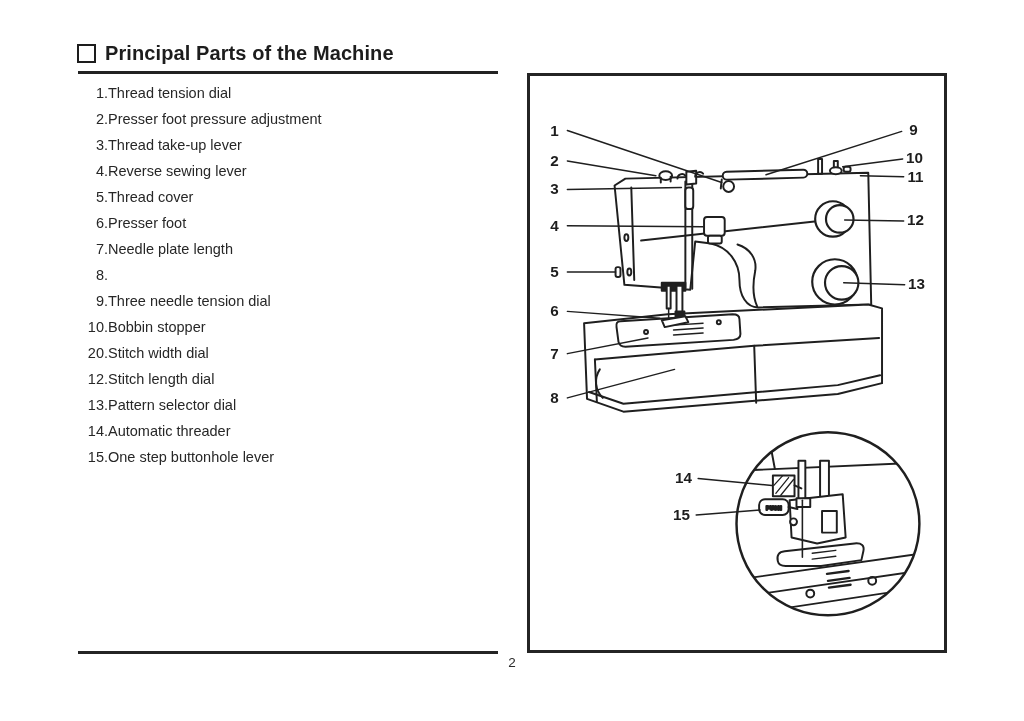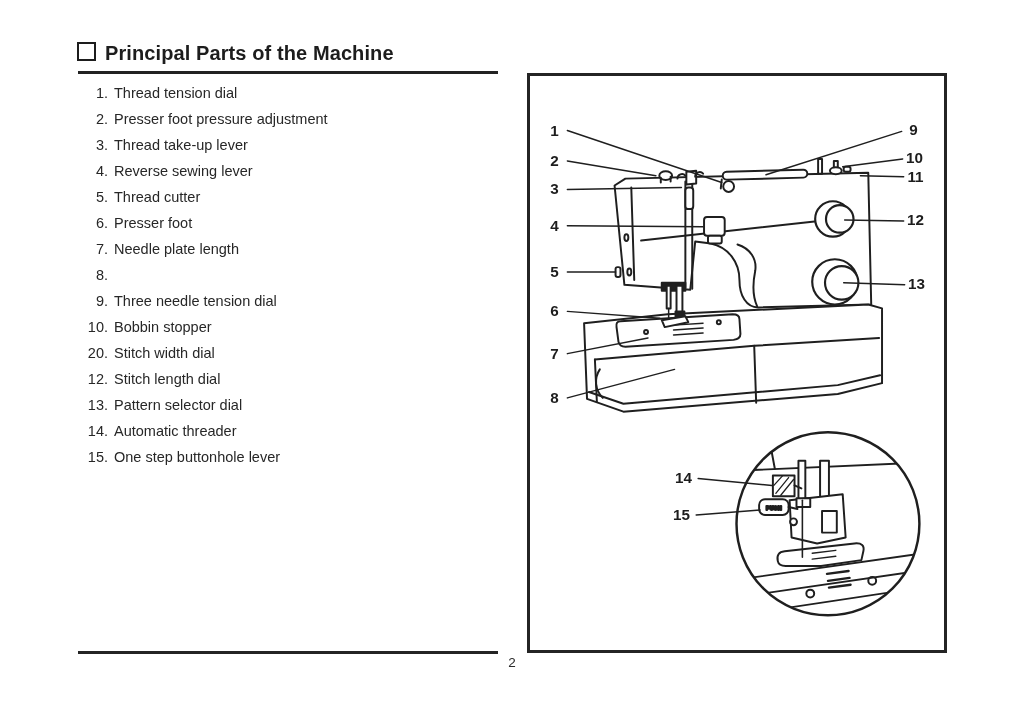--- a/index.html
+++ b/index.html
@@ -1,27 +1,27 @@
 <!DOCTYPE html>
 <html><head>
 <meta charset="utf-8">
 <style>
   html,body{margin:0;padding:0;}
   body{
     width:1024px;height:721px;position:relative;background:#ffffff;
     font-family:"Liberation Sans", sans-serif;color:#1d1d1d;overflow:hidden;
   }
-  .title-row{position:absolute;left:77px;top:42px;display:flex;}
+  .title-row{position:absolute;left:77px;top:42px;display:flex;align-items:center;}
   .checkbox{width:15px;height:15px;border:2.5px solid #1d1d1d;background:#fff;flex:none;}
   .page-title{font-size:20px;font-weight:bold;color:#1d1d1d;margin-left:9px;letter-spacing:0.1px;}
   .title-underline{position:absolute;left:78px;top:71px;width:420px;height:3px;background:#222;}
   .parts-list{position:absolute;left:78px;top:80px;font-size:14.5px;color:#272727;}
   .part-row{display:flex;height:26px;align-items:center;}
   .part-num{width:30px;text-align:right;flex:none;}
-  .part-label{margin-left:6px;white-space:nowrap;}
+  .part-label{white-space:nowrap;}
   .diagram-box{
     position:absolute;left:527px;top:73px;width:420px;height:580px;
     border:3.5px solid #242424;box-sizing:border-box;background:#fff;
   }
   .diagram-box svg{position:absolute;left:0;top:0;width:413px;height:573px;}
   .footer-line{position:absolute;left:78px;top:651px;width:420px;height:2.5px;background:#242424;}
   .page-number{position:absolute;left:498px;top:655px;width:28px;text-align:center;font-size:13.5px;color:#2a2a2a;}
   svg text.callout{font-family:"Liberation Sans", sans-serif;font-weight:bold;font-size:15.5px;fill:#1d1d1d;}
   svg text.tiny{font-family:"Liberation Sans", sans-serif;font-size:5.5px;fill:#1d1d1d;font-weight:bold;letter-spacing:0.2px;}
 </style>
@@ -46,21 +46,21 @@
   <div class="part-row">
       <span class="part-num">3.</span>
       <span class="part-label">Thread take-up lever</span>
     </div>
   <div class="part-row">
       <span class="part-num">4.</span>
       <span class="part-label">Reverse sewing lever</span>
     </div>
   <div class="part-row">
       <span class="part-num">5.</span>
-      <span class="part-label">Thread cutter</span>
+      <span class="part-label">Thread cover</span>
     </div>
   <div class="part-row">
       <span class="part-num">6.</span>
       <span class="part-label">Presser foot</span>
     </div>
   <div class="part-row">
       <span class="part-num">7.</span>
       <span class="part-label">Needle plate length</span>
     </div>
   <div class="part-row">

